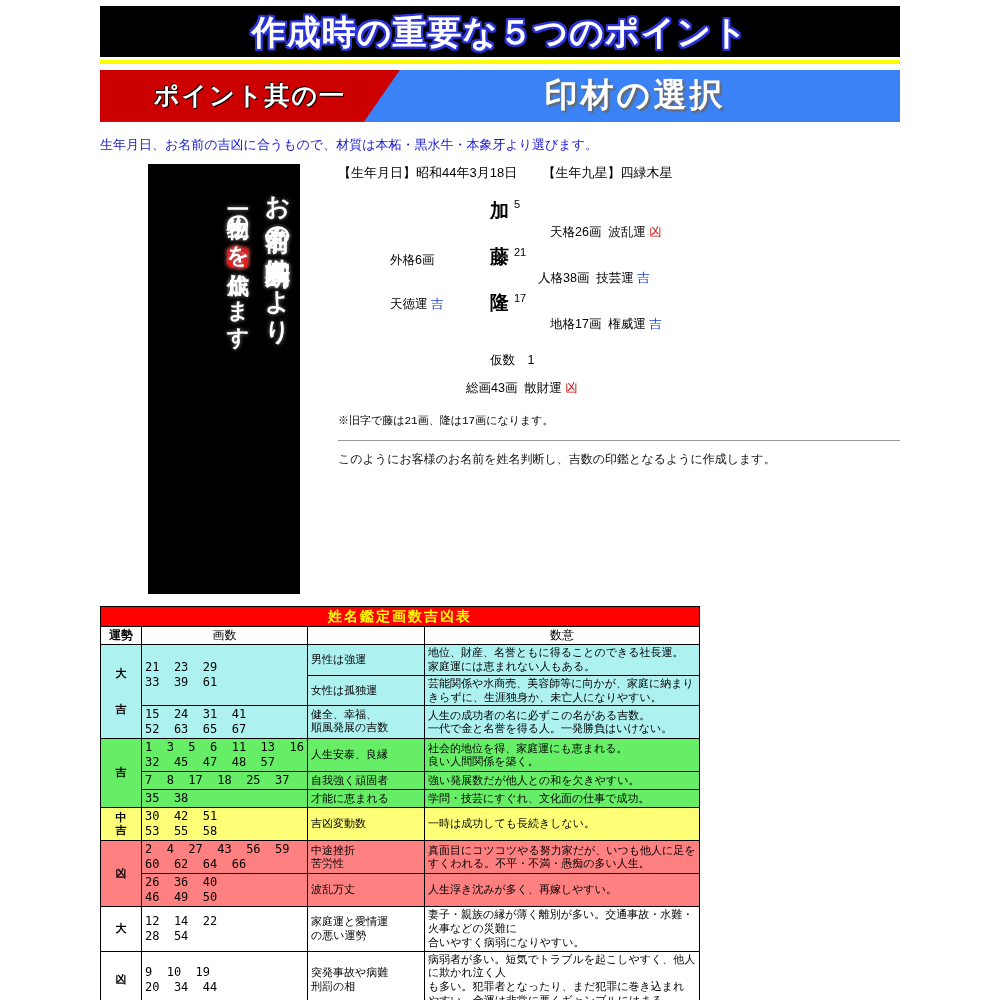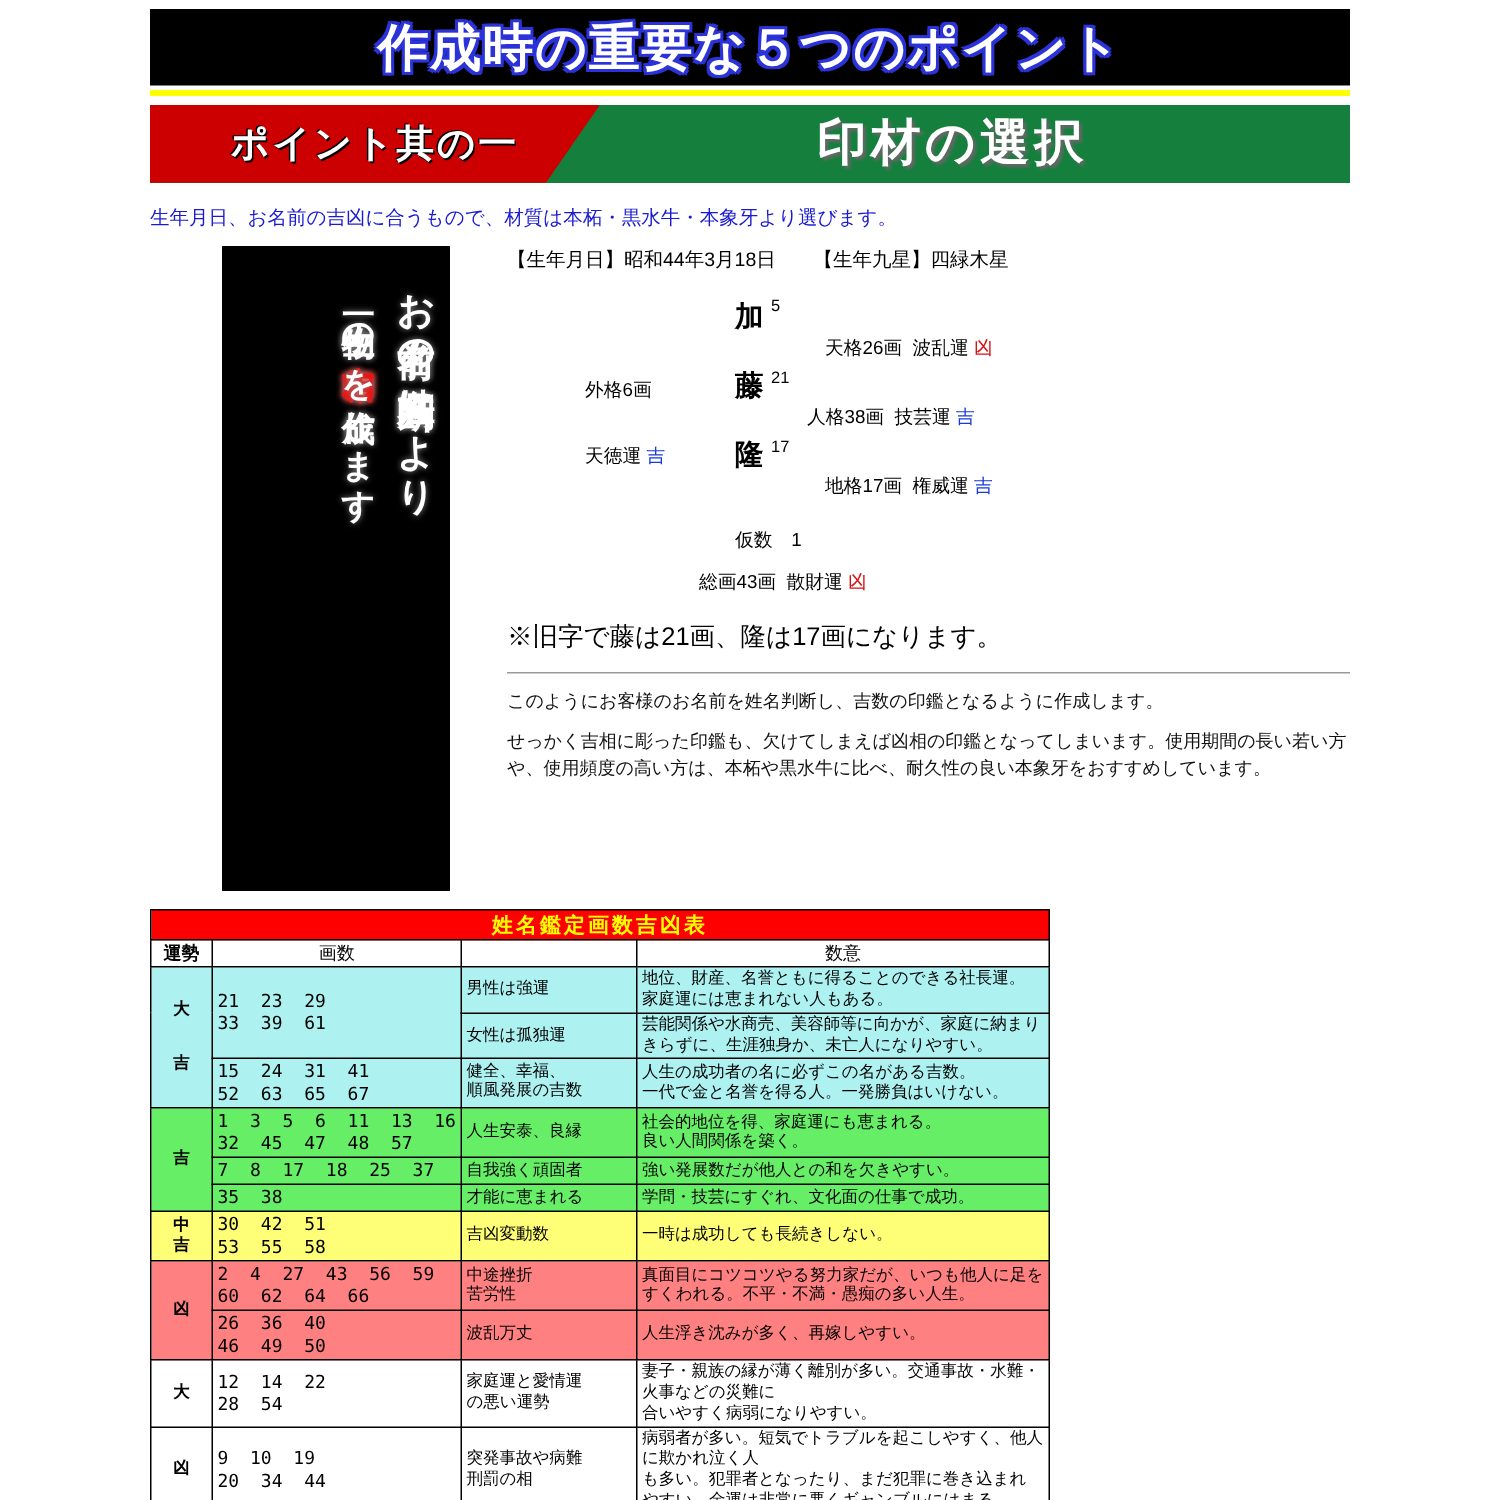--- a/index.html
+++ b/index.html
@@ -49,21 +49,21 @@
     width: 800px;
     height: 4px;
     margin: 3px auto 0 auto;
     background: #ffff00;
   }
 
   
   .pointbar {
     width: 800px;
     margin: 6px auto 0 auto;
-    background: #15803d;
+    background: #3b82f6;
     height: 52px;
     display: flex;
     align-items: center;
     position: relative;
   }
   .point-left {
     width: 300px;
     height: 52px;
     background: #cc0000;
     display: flex;
@@ -170,22 +170,23 @@
   }
   .ng-lab {
     position: absolute;
     font-size: 12.5px;
     white-space: nowrap;
   }
   .kichi { color: #1a3ad8; }
   .kyo   { color: #d81010; }
 
   .note-small {
-    font-size: 17px;
+    font-size: 11px;
     margin-top: 4px;
+    font-family: Liberation Mono, monospace;
   }
   .hr-thin {
     border: none;
     border-top: 1px solid #999;
     margin: 12px 0 10px 0;
   }
   .para {
     font-size: 12px;
     line-height: 1.45;
     margin-bottom: 10px;
@@ -289,21 +290,20 @@
       <div class="ng-lab" style="left:212px; top:122px;"><span>地格17画</span>&nbsp;&nbsp;<span>権威運</span>&nbsp;<span class="kichi">吉</span></div>
 
       <div class="ng-lab" style="left:152px; top:158px;">仮数　1</div>
 
       <div class="ng-lab" style="left:128px; top:186px;"><span>総画43画</span>&nbsp;&nbsp;<span>散財運</span>&nbsp;<span class="kyo">凶</span></div>
     </div>
 
     <div class="note-small">※旧字で藤は21画、隆は17画になります。</div>
     <hr class="hr-thin">
     <div class="para">このようにお客様のお名前を姓名判断し、吉数の印鑑となるように作成します。</div>
-    <div class="para">せっかく吉相に彫った印鑑も、欠けてしまえば凶相の印鑑となってしまいます。使用期間の長い若い方や、使用頻度の高い方は、本柘や黒水牛に比べ、耐久性の良い本象牙をおすすめしています。</div>
   </div>
 </div>
 
 <div class="tablewrap">
   <table class="kantei">
     <tbody>
       <tr>
         <td class="tbl-title" colspan="4">姓名鑑定画数吉凶表</td>
       </tr>
       <tr>

